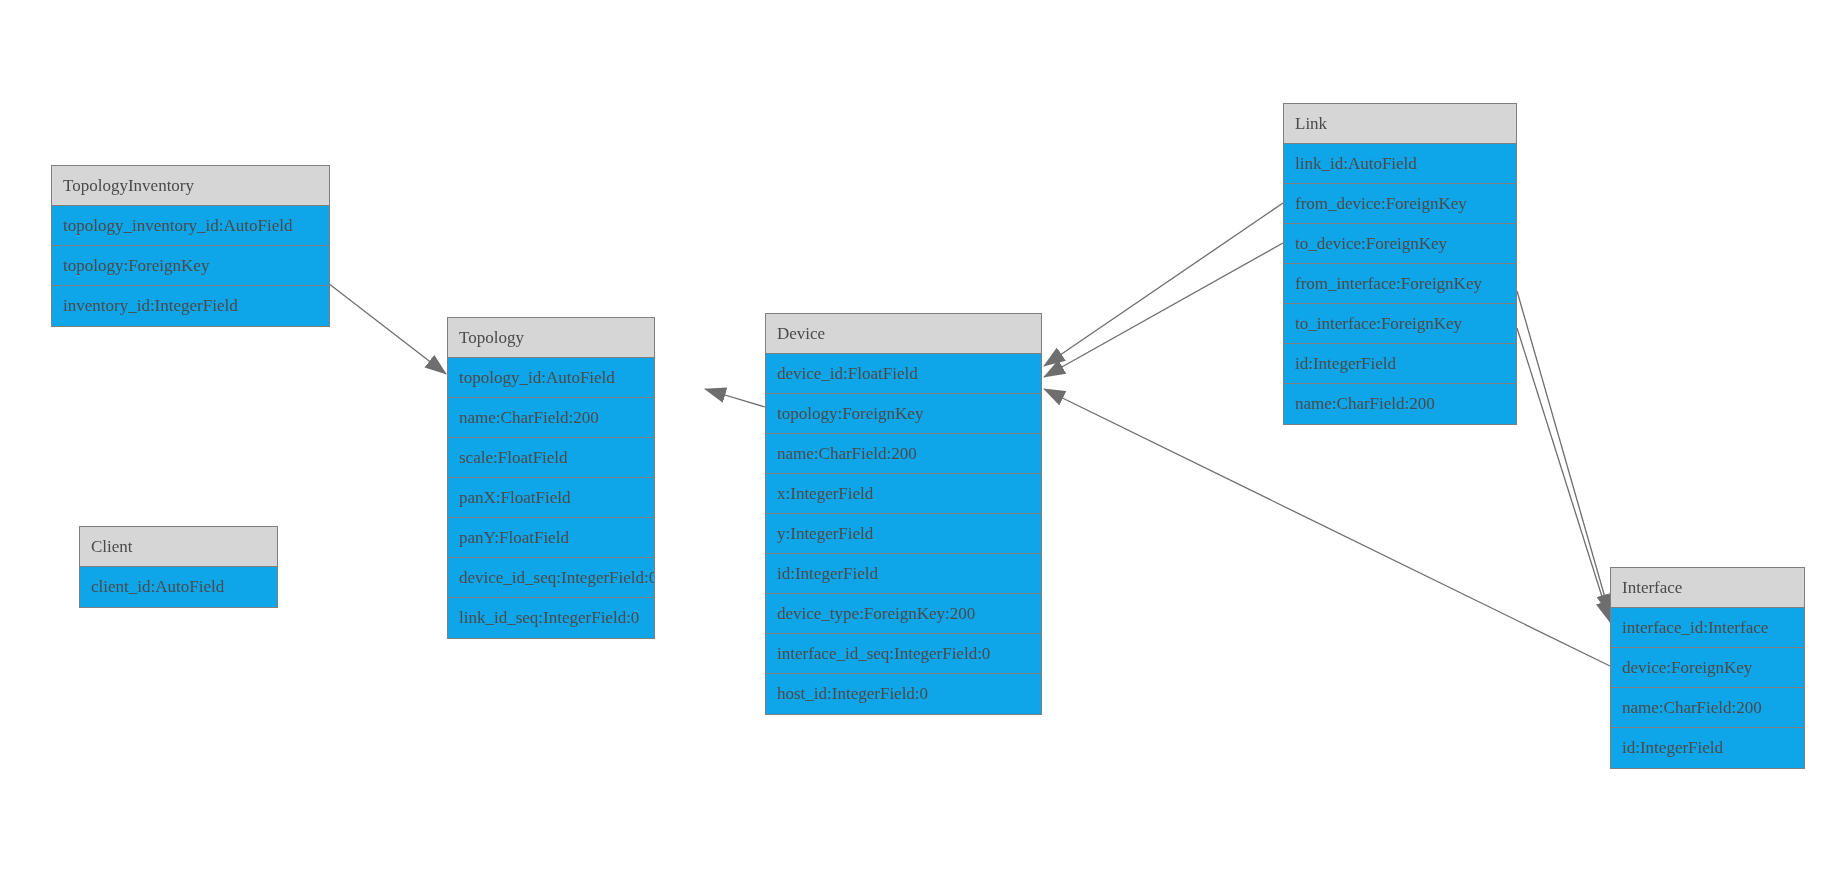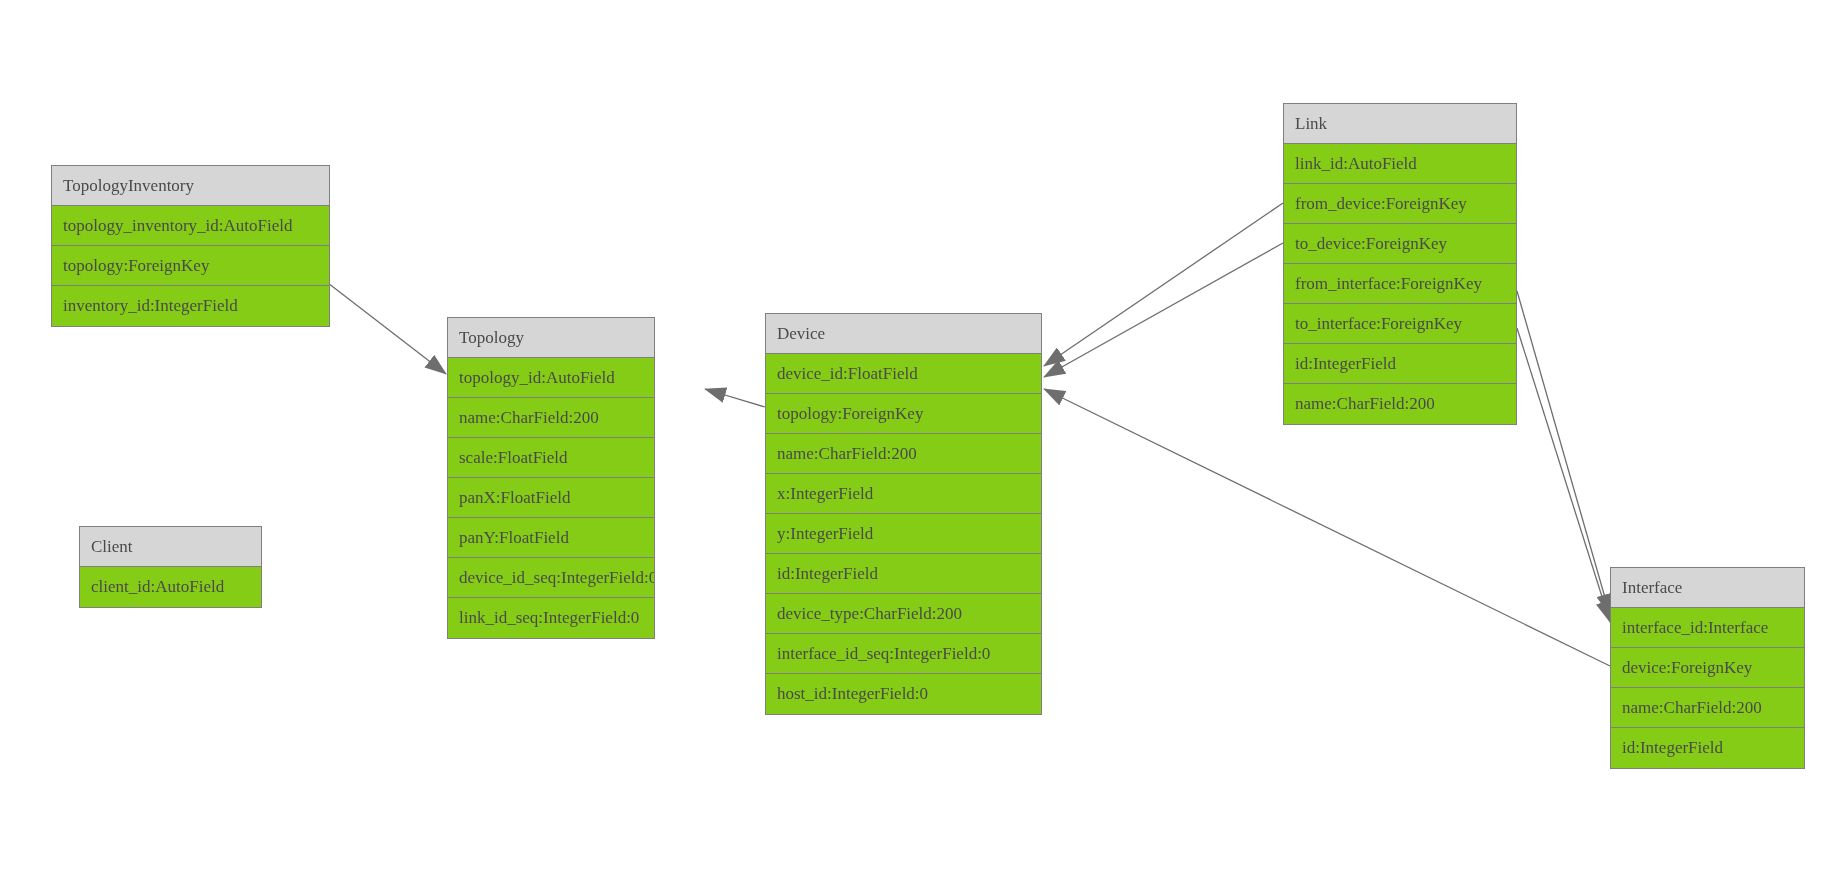--- a/index.html
+++ b/index.html
@@ -49,21 +49,21 @@
   .entity-row {
     box-sizing: border-box;
     height: 40px;
     line-height: 39px;
     padding-left: 11px;
     border-bottom: 1px solid var(--border, #7f7f7f);
     color: var(--text, #4a4a4a);
     font-size: 17px;
     white-space: nowrap;
     overflow: hidden;
-    background: #84cc16;
+    background: #0ea5e9;
   }
   .entity-row:last-child {
     border-bottom: none;
   }
 </style>
 </head>
 <body>
 
 <div id="diagram">
   <svg id="edges" width="1824" height="874" viewBox="0 0 1824 874" xmlns="http://www.w3.org/2000/svg">
@@ -89,33 +89,33 @@
     <div class="entity" style="left: 447px; top: 317px; width: 208px;">
       <div class="entity-header">Topology</div>
       <div class="entity-row">topology_id:AutoField</div>
       <div class="entity-row">name:CharField:200</div>
       <div class="entity-row">scale:FloatField</div>
       <div class="entity-row">panX:FloatField</div>
       <div class="entity-row">panY:FloatField</div>
       <div class="entity-row">device_id_seq:IntegerField:0</div>
       <div class="entity-row">link_id_seq:IntegerField:0</div>
     </div>
-    <div class="entity" style="left: 79px; top: 526px; width: 183px;">
+    <div class="entity" style="left: 79px; top: 526px; width: 199px;">
       <div class="entity-header">Client</div>
       <div class="entity-row">client_id:AutoField</div>
     </div>
     <div class="entity" style="left: 765px; top: 313px; width: 277px;">
       <div class="entity-header">Device</div>
       <div class="entity-row">device_id:FloatField</div>
       <div class="entity-row">topology:ForeignKey</div>
       <div class="entity-row">name:CharField:200</div>
       <div class="entity-row">x:IntegerField</div>
       <div class="entity-row">y:IntegerField</div>
       <div class="entity-row">id:IntegerField</div>
-      <div class="entity-row">device_type:CharField:200</div>
+      <div class="entity-row">device_type:ForeignKey:200</div>
       <div class="entity-row">interface_id_seq:IntegerField:0</div>
       <div class="entity-row">host_id:IntegerField:0</div>
     </div>
     <div class="entity" style="left: 1283px; top: 103px; width: 234px;">
       <div class="entity-header">Link</div>
       <div class="entity-row">link_id:AutoField</div>
       <div class="entity-row">from_device:ForeignKey</div>
       <div class="entity-row">to_device:ForeignKey</div>
       <div class="entity-row">from_interface:ForeignKey</div>
       <div class="entity-row">to_interface:ForeignKey</div>

